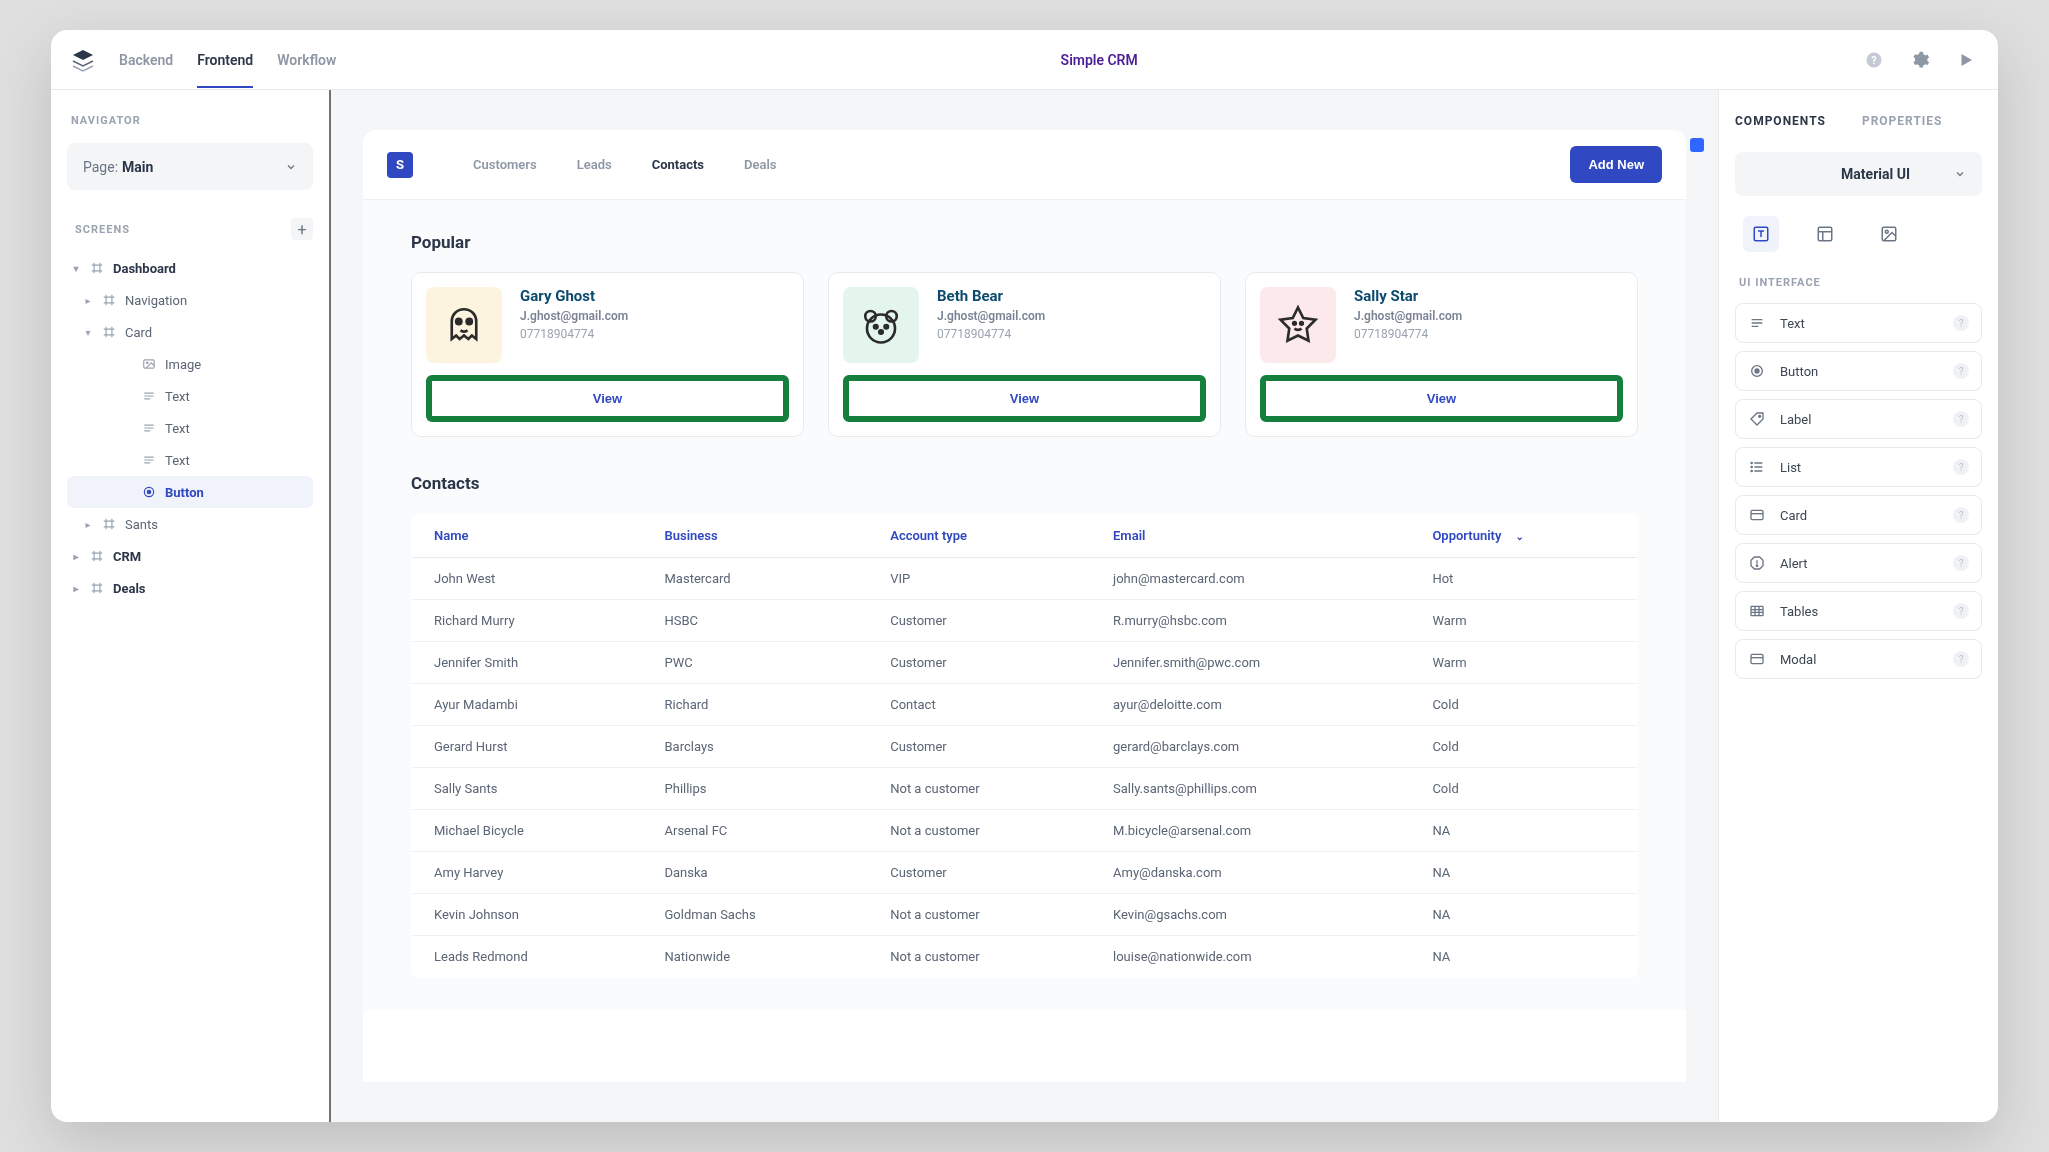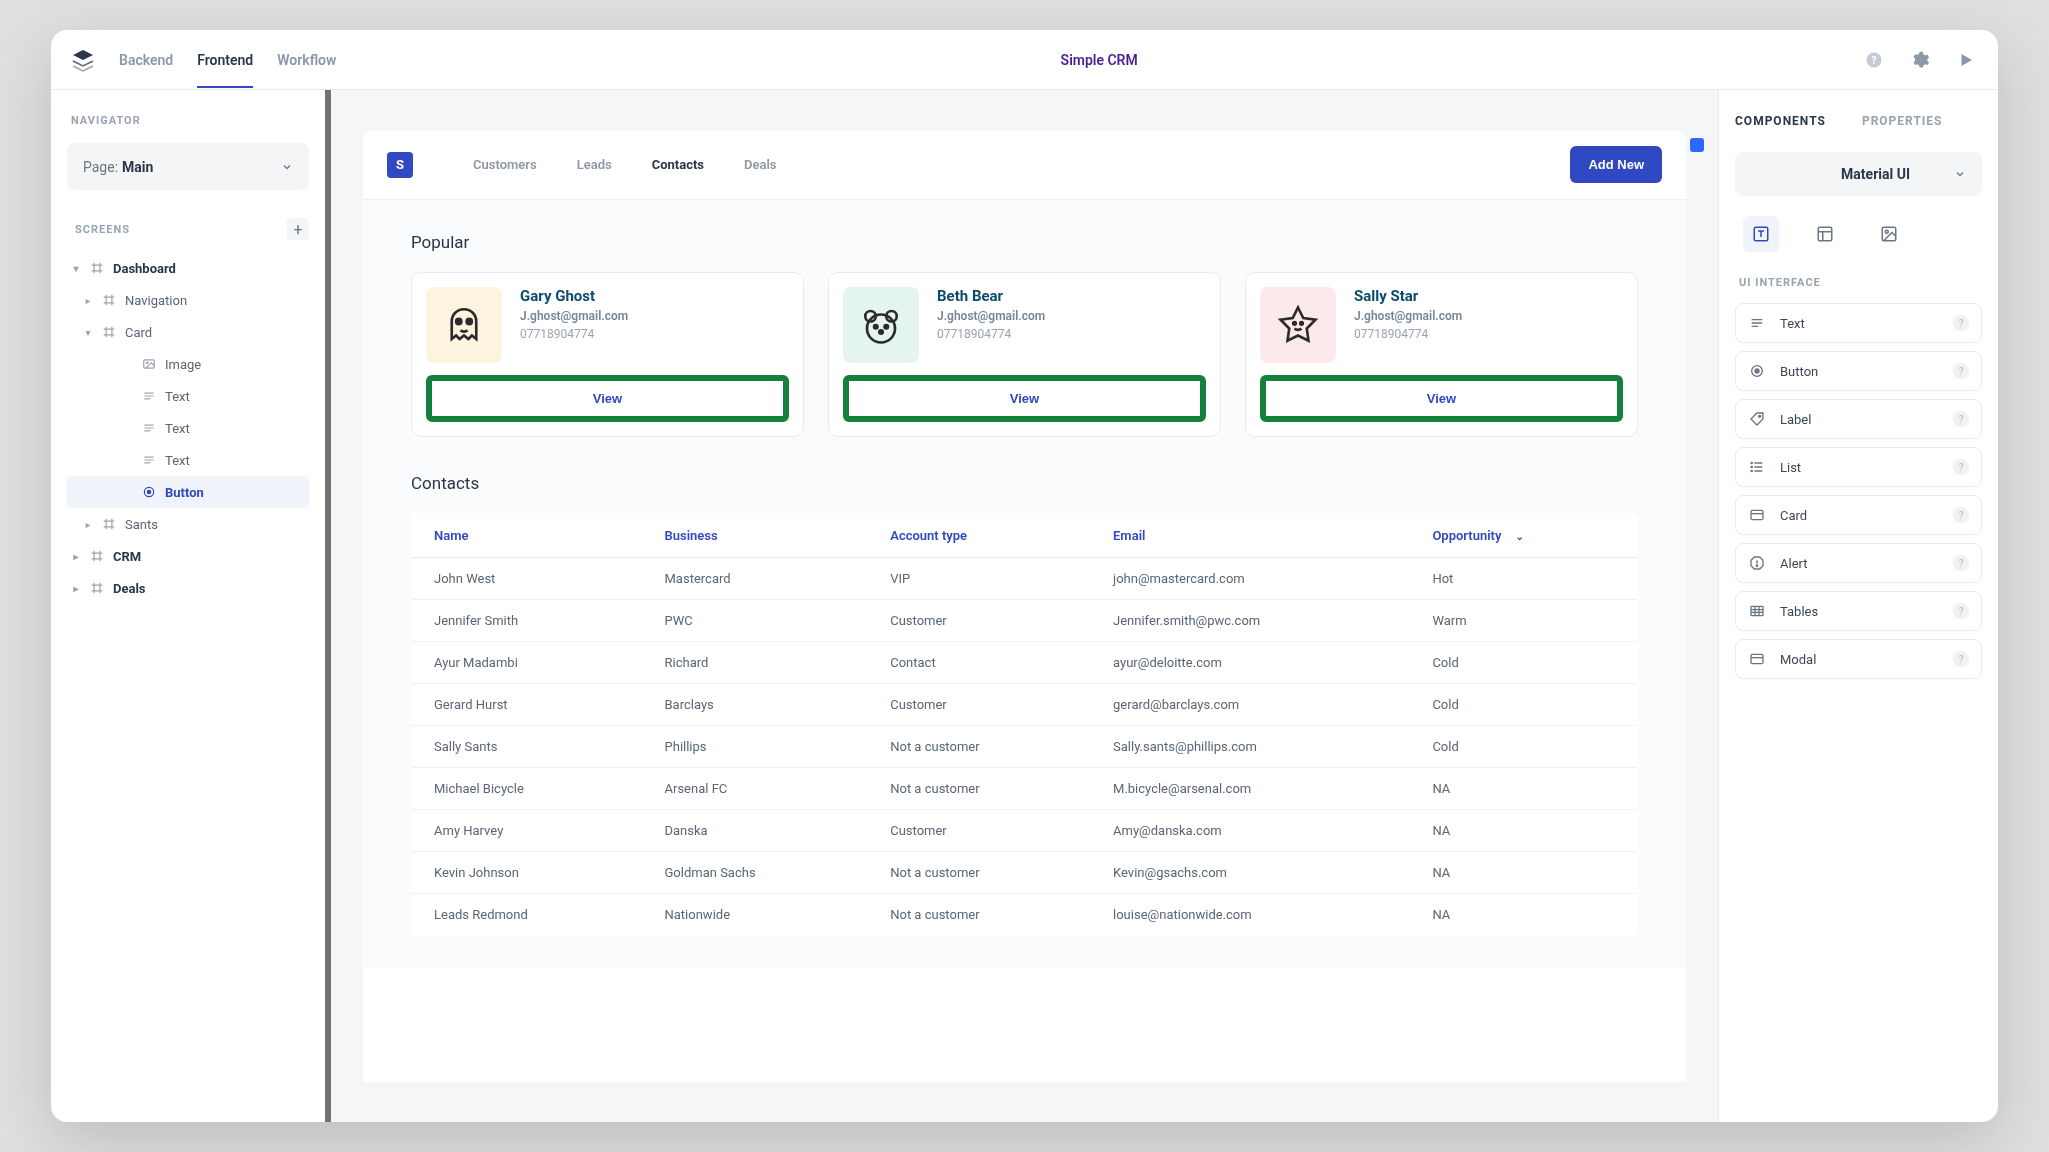--- a/index.html
+++ b/index.html
@@ -14,21 +14,21 @@
     .top-tabs .tab { font-size: 14px; font-weight: 600; color: #8e97a6; cursor: pointer; padding: 20px 0 18px; border-bottom: 2px solid transparent; }
     .top-tabs .tab.active { color: #2b3648; border-bottom-color: #3048c1; }
     .top-title { flex: 1; text-align: center; font-size: 14px; font-weight: 600; color: #4c1d95; }
     .top-actions { display: flex; gap: 22px; align-items: center; }
     .icon-btn { width: 24px; height: 24px; display: flex; align-items: center; justify-content: center; color: #8e97a6; cursor: pointer; }
     
     
     .main { flex: 1; display: flex; overflow: hidden; }
     
     
-    .sidebar-left { width: 280px; border-right: 6px solid #737373; padding: 24px 16px; overflow-y: auto; }
+    .sidebar-left { width: 280px; border-right: 2px solid #737373; padding: 24px 16px; overflow-y: auto; }
     .nav-label { font-size: 11px; font-weight: 700; letter-spacing: 1px; color: #9aa3b2; margin-bottom: 16px; padding-left: 4px; }
     .page-selector { background: #f4f5f7; border-radius: 8px; padding: 14px 16px; display: flex; align-items: center; justify-content: space-between; margin-bottom: 28px; cursor: pointer; }
     .page-selector .label { font-size: 14px; color: #6b7685; }
     .page-selector .value { font-size: 14px; font-weight: 700; color: #2b3648; }
     .screens-header { display: flex; align-items: center; justify-content: space-between; margin-bottom: 12px; padding-left: 4px; }
     .add-btn { width: 22px; height: 22px; background: #f4f5f7; border-radius: 4px; display: flex; align-items: center; justify-content: center; color: #6b7685; cursor: pointer; font-size: 16px; }
     .tree { font-size: 13px; }
     .tree-item { display: flex; align-items: center; padding: 8px 4px; cursor: pointer; border-radius: 6px; color: #5a6575; gap: 8px; }
     .tree-item.bold { font-weight: 700; color: #2b3648; }
     .tree-item.selected { background: #f0f3fa; color: #3048c1; font-weight: 700; }
@@ -47,21 +47,21 @@
     .preview-nav { height: 70px; display: flex; align-items: center; padding: 0 24px; border-bottom: 1px solid #eef0f3; }
     .brand-badge { width: 26px; height: 26px; background: #3048c1; color: #fff; border-radius: 4px; display: flex; align-items: center; justify-content: center; font-size: 13px; font-weight: 700; margin-right: 60px; }
     .preview-tabs { display: flex; gap: 40px; }
     .preview-tabs .ptab { font-size: 13px; font-weight: 600; color: #8e97a6; cursor: pointer; }
     .preview-tabs .ptab.active { color: #2b3648; font-weight: 700; }
     .preview-nav .spacer { flex: 1; }
     .add-new-btn { background: #3048c1; color: #fff; font-size: 13px; font-weight: 700; padding: 11px 18px; border-radius: 6px; cursor: pointer; border: none; }
     .preview-body { padding: 32px 48px; background: #fafbfc; }
     
     
-    .section-title { font-size: 17px; font-weight: 400; color: #2b3648; margin-bottom: 20px; }
+    .section-title { font-size: 17px; font-weight: 700; color: #2b3648; margin-bottom: 20px; }
     .cards-row { display: flex; gap: 24px; margin-bottom: 36px; }
     .profile-card { flex: 1; background: #fff; border: 1px solid #e8eaed; border-radius: 10px; padding: 14px; }
     .profile-card-top { display: flex; gap: 18px; margin-bottom: 12px; }
     .avatar-box { width: 76px; height: 76px; border-radius: 8px; display: flex; align-items: center; justify-content: center; }
     .avatar-box svg { width: 42px; height: 42px; }
     .avatar-yellow { background: #fdf4e0; }
     .avatar-green { background: #e4f5ed; }
     .avatar-pink { background: #fce9ec; }
     .profile-info h3 { font-size: 15px; font-weight: 700; color: #0c4a6e; margin-bottom: 4px; }
     .profile-info .email { font-size: 12px; color: #7a8394; font-weight: 600; margin-bottom: 4px; }
@@ -341,20 +341,27 @@
                 </thead>
             <tbody id="table-body">
                   <tr>
                     <td>John West</td>
                     <td>Mastercard</td>
                     <td>VIP</td>
                     <td>john@mastercard.com</td>
                     <td>Hot</td>
                   </tr>
                   <tr>
+                    <td>Richard Murry</td>
+                    <td>HSBC</td>
+                    <td>Customer</td>
+                    <td>R.murry@hsbc.com</td>
+                    <td>Warm</td>
+                  </tr>
+                  <tr>
                     <td>Jennifer Smith</td>
                     <td>PWC</td>
                     <td>Customer</td>
                     <td>Jennifer.smith@pwc.com</td>
                     <td>Warm</td>
                   </tr>
                   <tr>
                     <td>Ayur Madambi</td>
                     <td>Richard</td>
                     <td>Contact</td>

